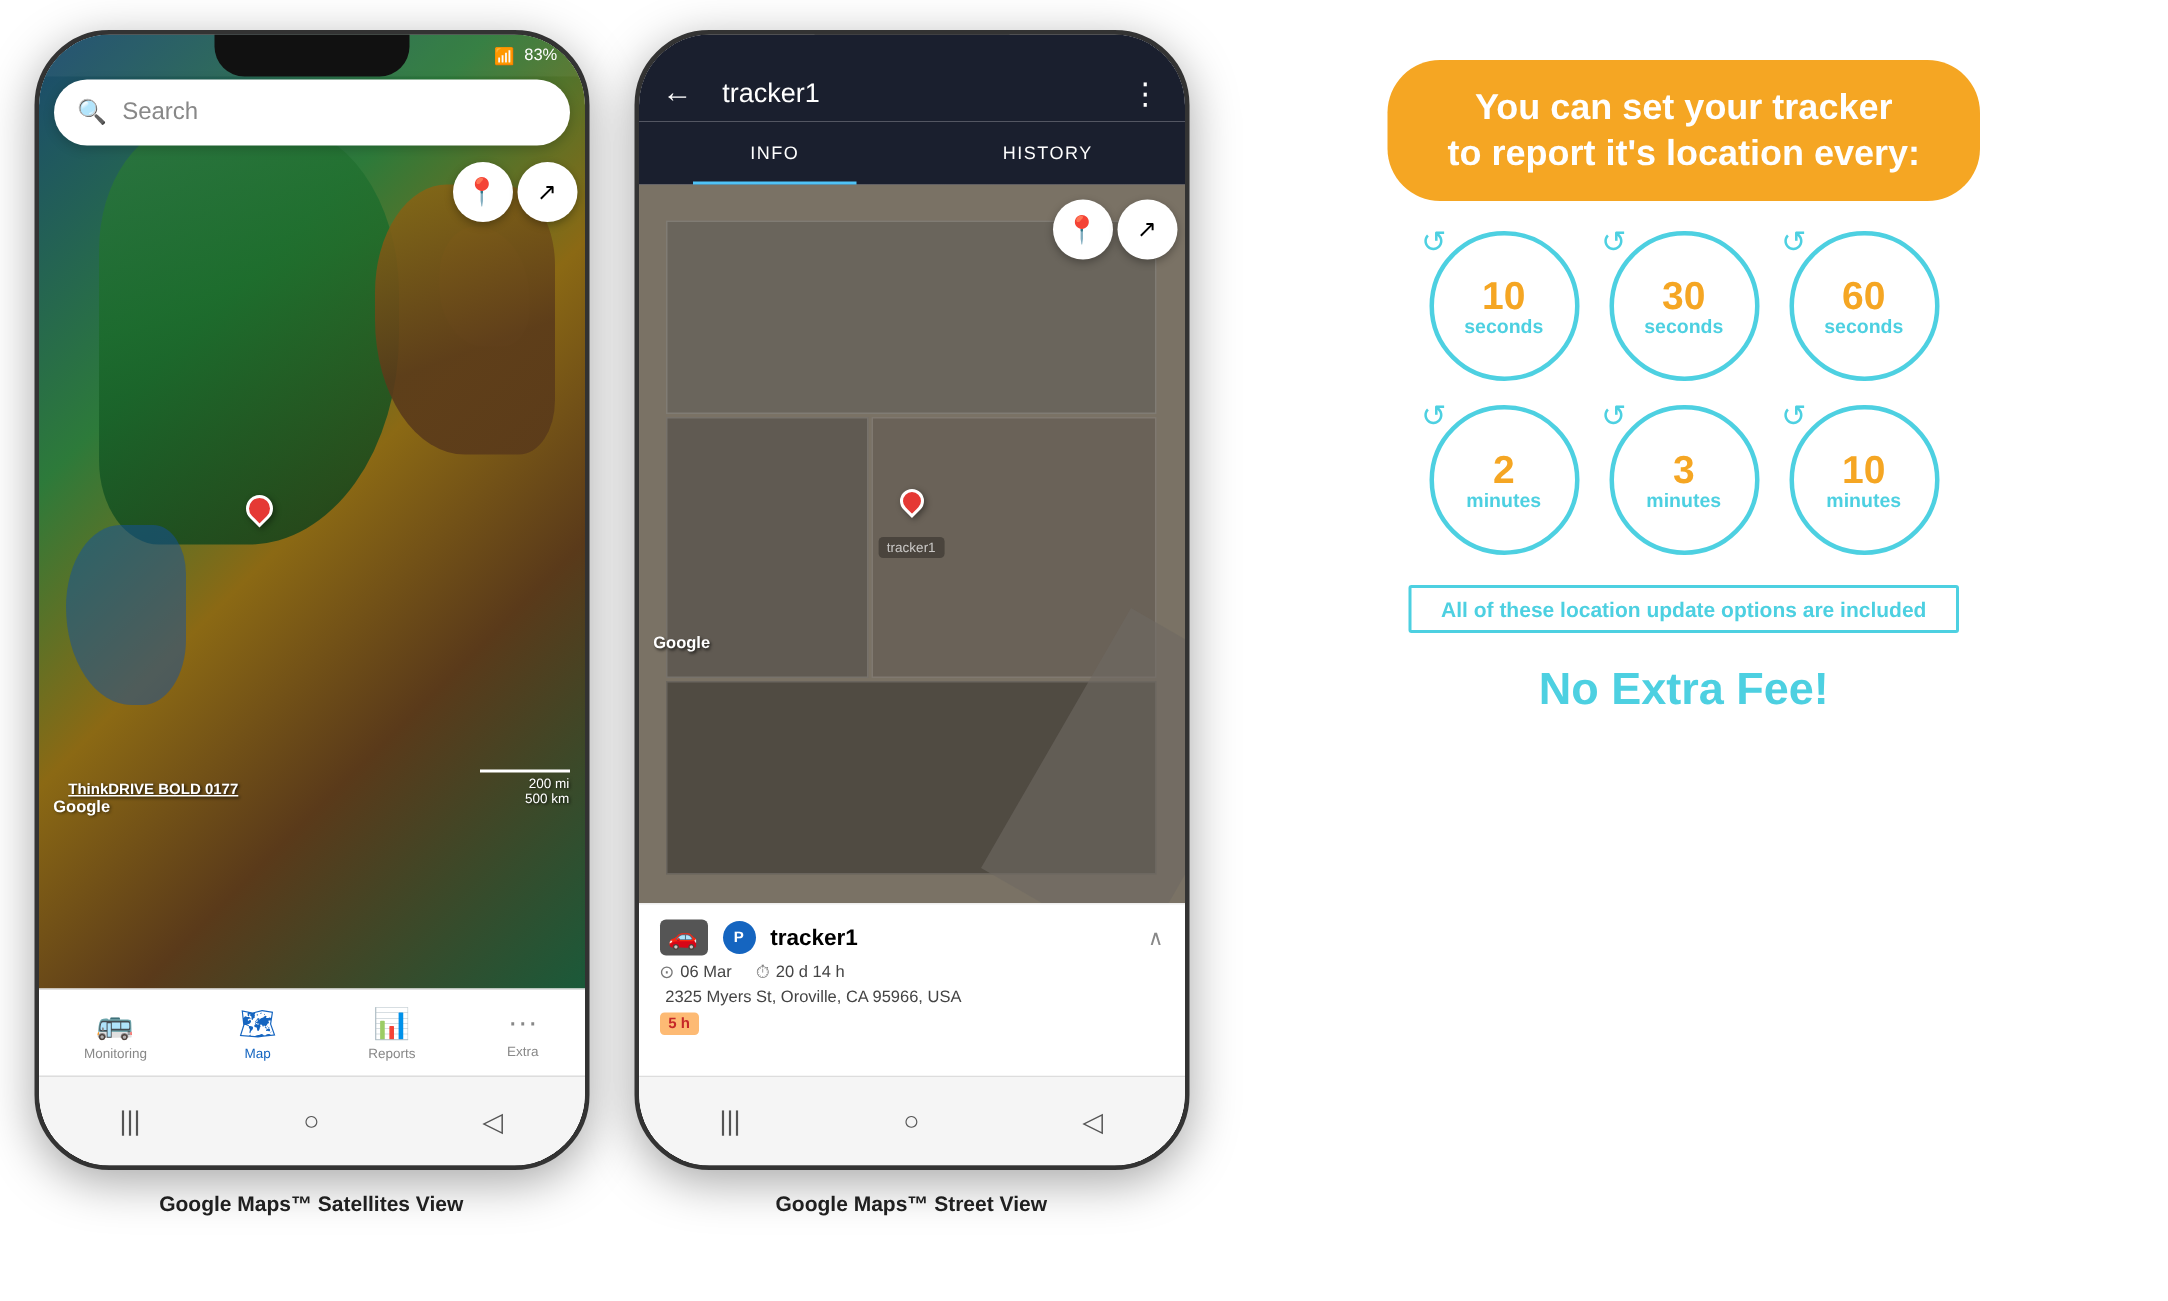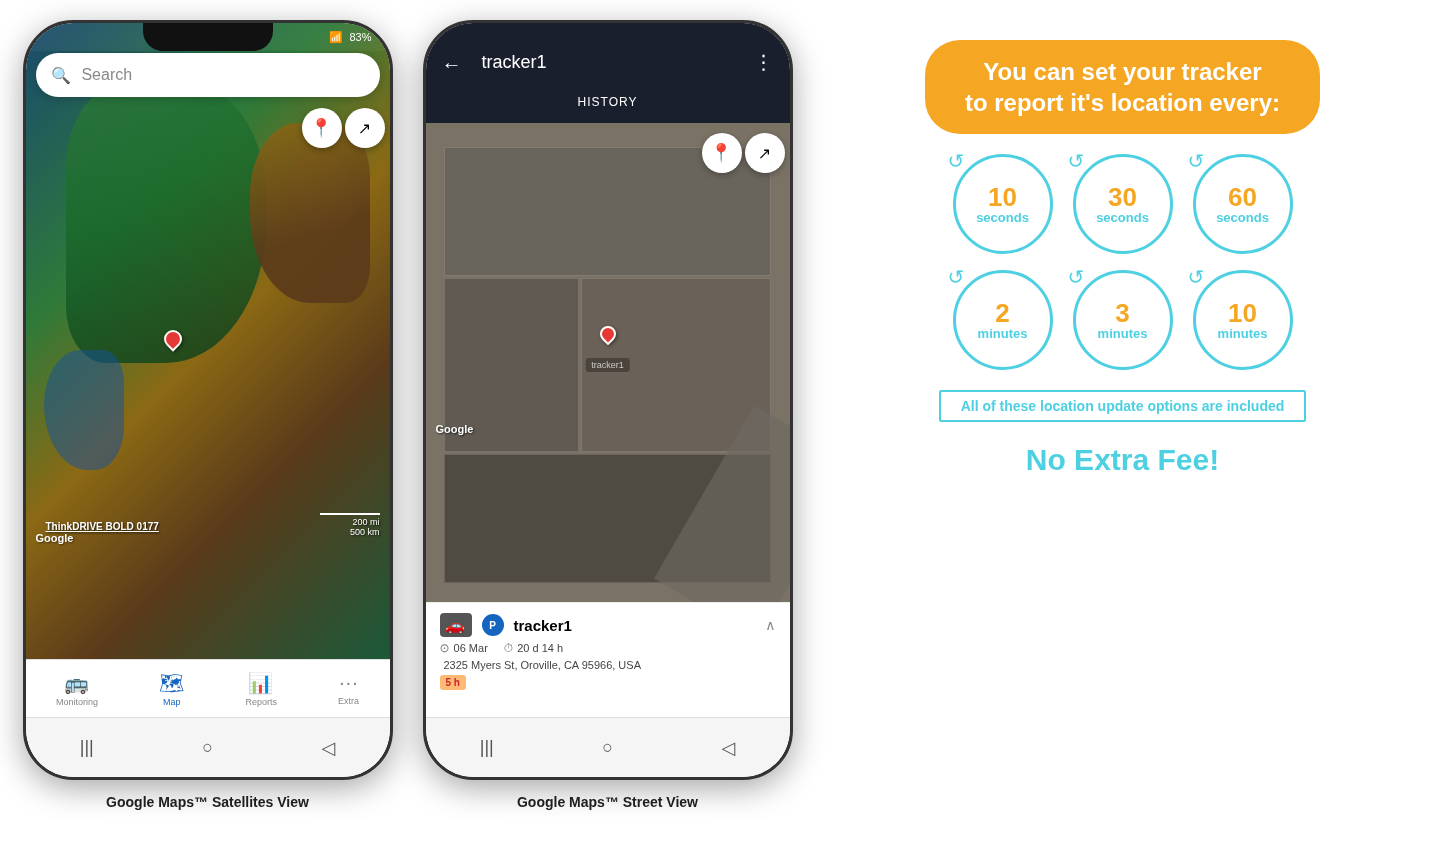--- a/index.html
+++ b/index.html
@@ -727,20 +727,23 @@
           </div>
         </div>
 
         <div class="phone2-header">
           <span class="header-back">←</span>
           <span class="header-title">tracker1</span>
           <span class="header-more">⋮</span>
         </div>
 
         <div class="phone2-tabs">
+          <div class="tab-item active">
+            <span>INFO</span>
+          </div>
           <div class="tab-item">
             <span>HISTORY</span>
           </div>
         </div>
 
         <div class="map-aerial">
           <div class="parking-lot">
 
             <div style="position:absolute;top:5%;left:5%;right:5%;bottom:5%;display:grid;grid-template-columns:repeat(12,1fr);grid-template-rows:repeat(10,1fr);gap:2px;">
               <div style="grid-column:1/13;grid-row:1/4;background:rgba(100,95,88,0.7);border:1px solid rgba(255,255,255,0.15);"></div>

